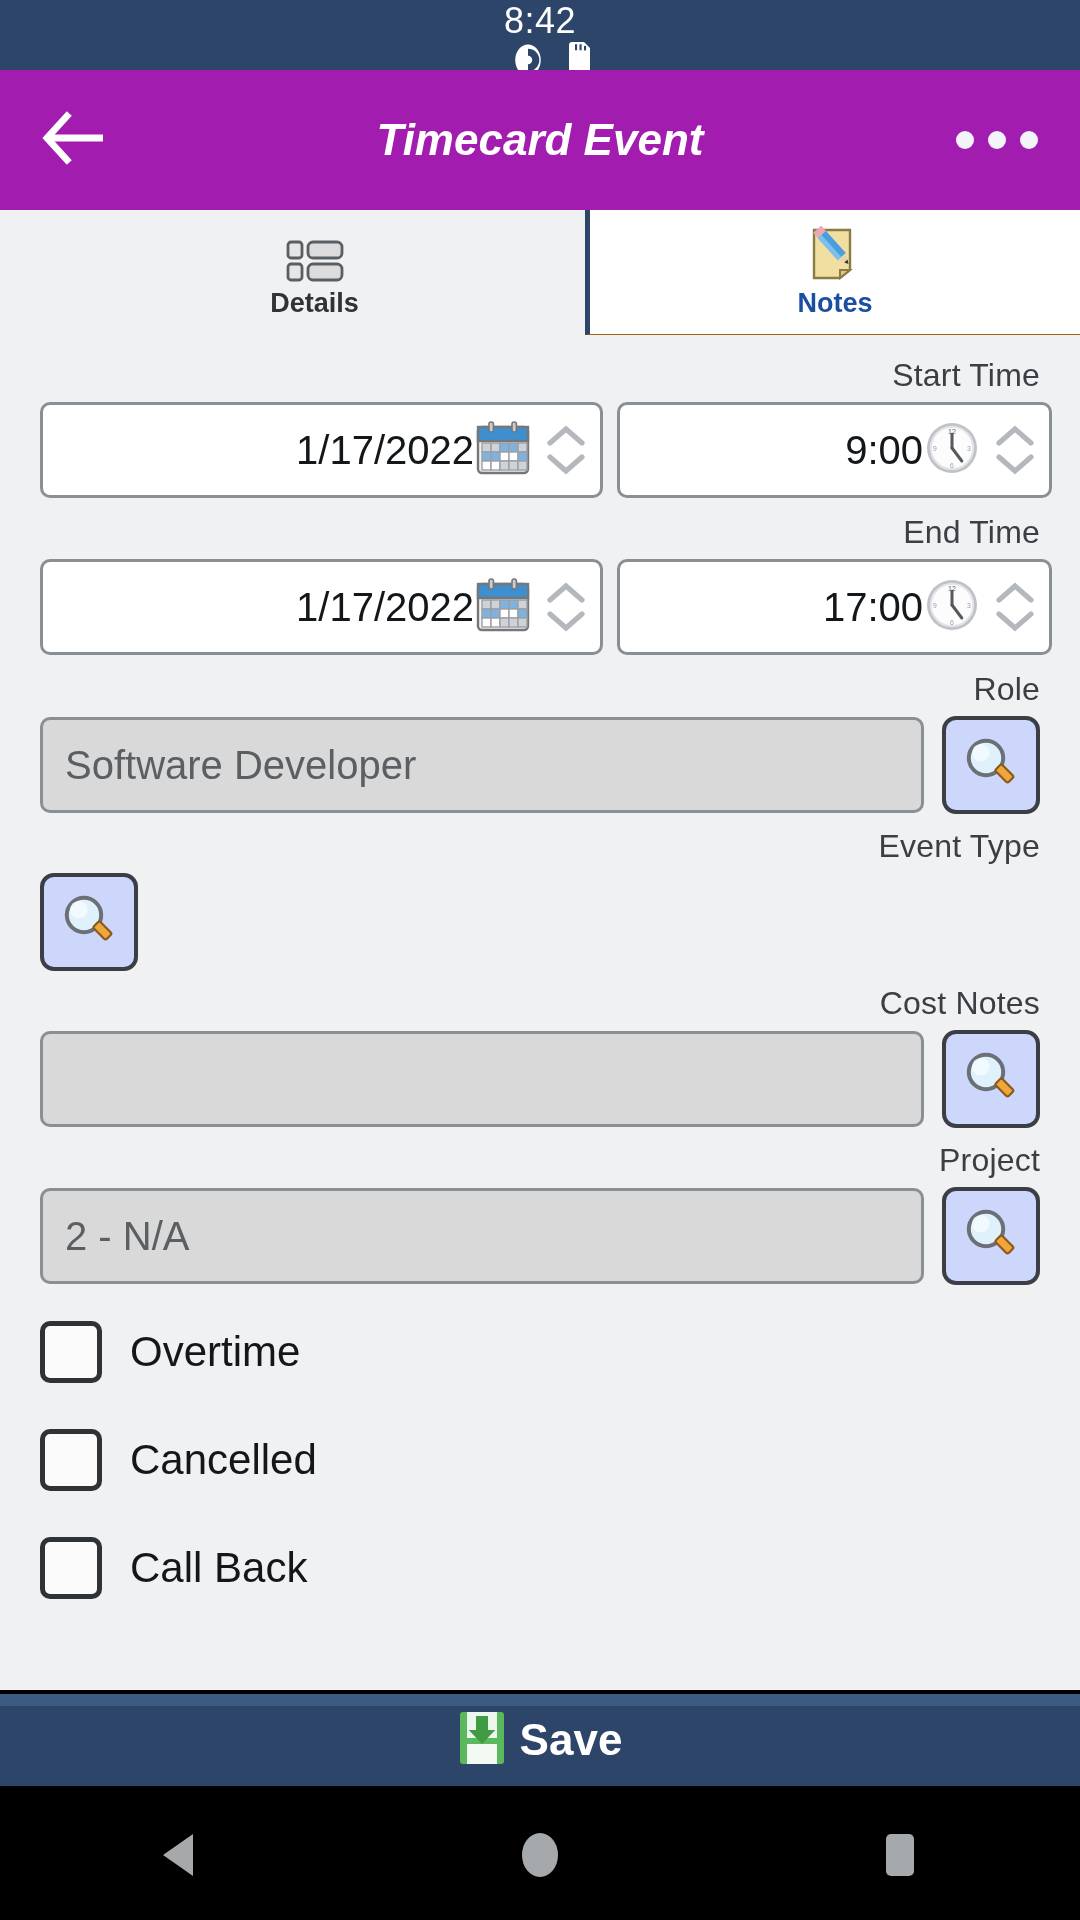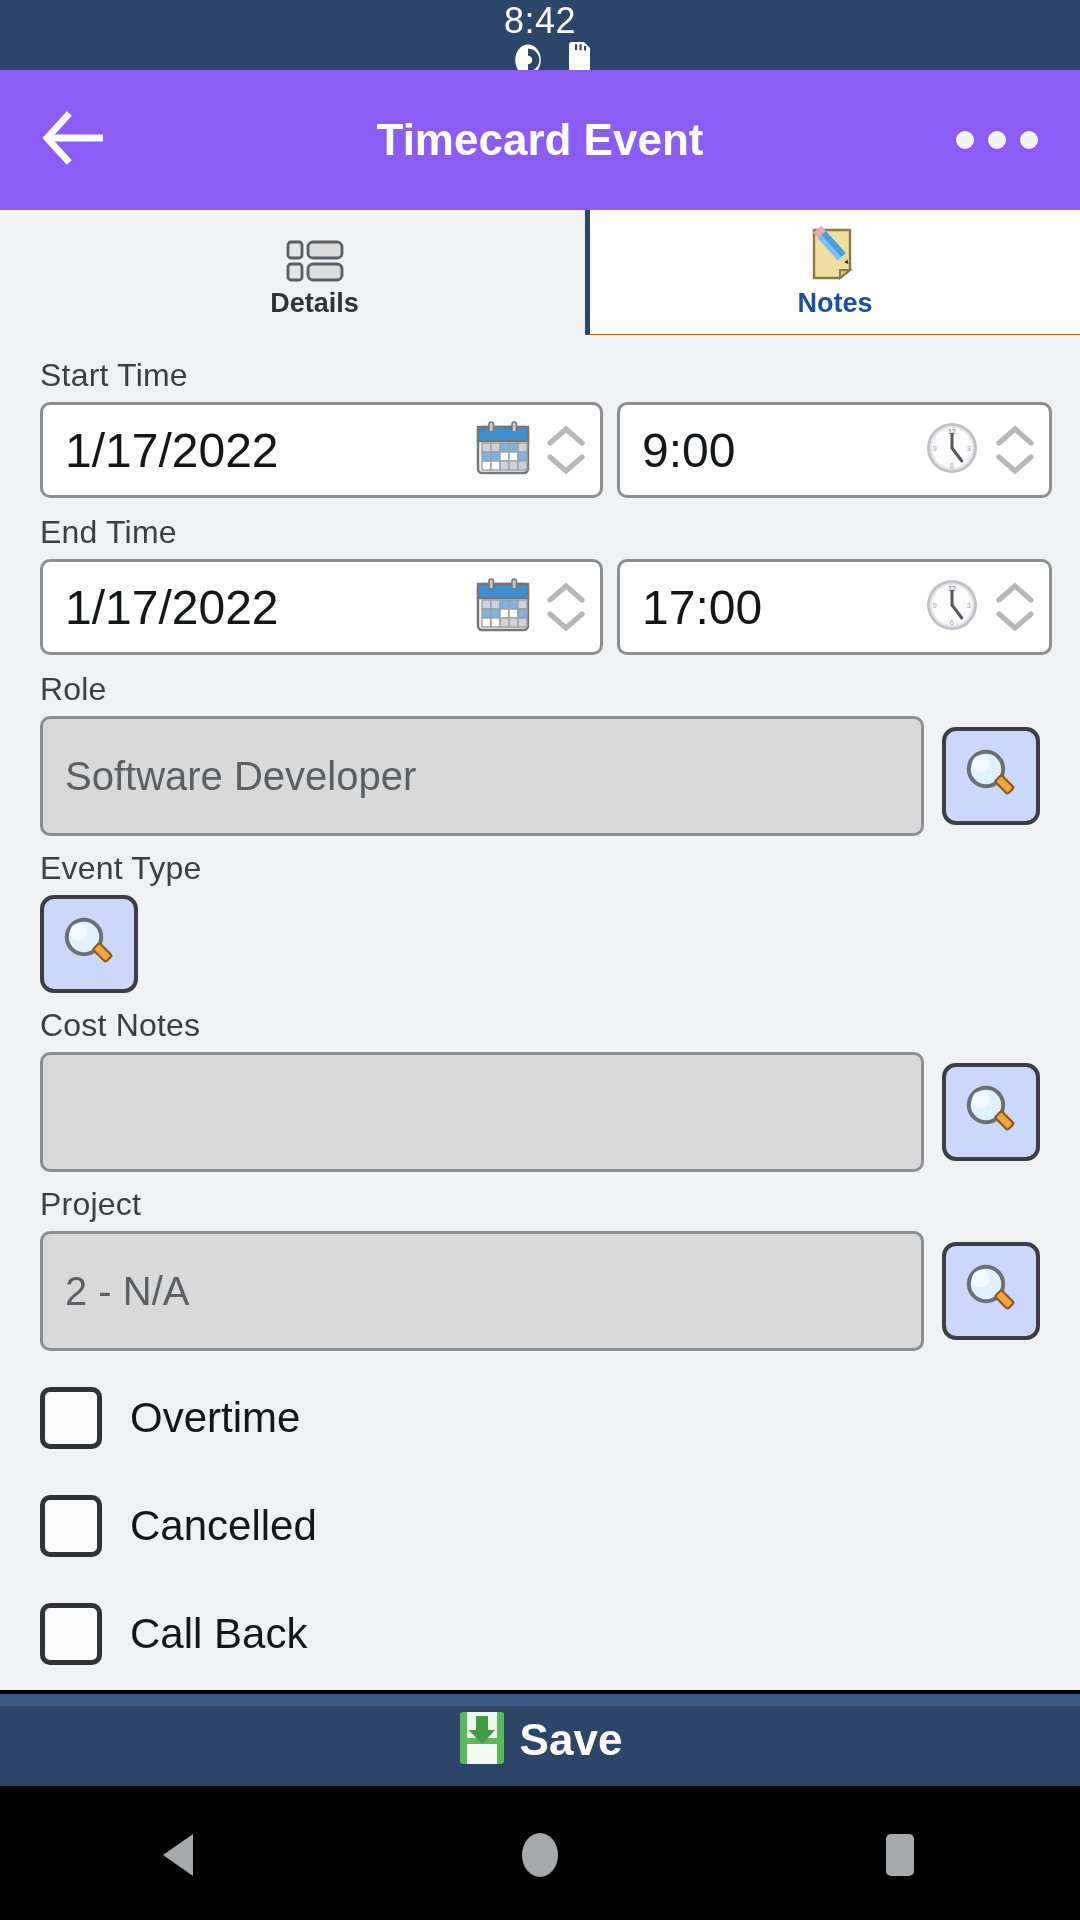--- a/index.html
+++ b/index.html
@@ -16,22 +16,22 @@
     height:70px; background:#2c4568; display:flex; align-items:center;
     padding:0 26px; color:#fff;flex-direction:column;
   }
   .status-time{ font-size:36px; letter-spacing:.5px; }
   .status-left-icons{ display:flex; align-items:center; gap:22px; margin-left:26px; }
   .status-right{ margin-left:auto; display:flex; align-items:center; gap:20px; }
   .ic-svg{ display:block; }
 
   
   .appbar{
-    height:140px; background:#8b5cf6; display:flex; align-items:center;
-    position:relative; padding:0 34px;
+    height:140px; background:#a21caf; display:flex; align-items:center;
+    position:relative; padding:0 34px;font-style:italic;
   }
   .back-btn{ width:80px; height:80px; display:flex; align-items:center; justify-content:center; }
   .appbar-title{
     position:absolute; left:0; right:0; text-align:center;
     color:#fff; font-size:44px; font-weight:bold; pointer-events:none;
   }
   .overflow-btn{ margin-left:auto; display:flex; gap:14px; align-items:center; padding:16px 8px; z-index:2; }
   .dot{ width:18px; height:18px; border-radius:50%; background:#f2f4f7; display:block; }
 
   
@@ -44,39 +44,39 @@
   .tab-notes{
     flex:1; background:#fff;
     border-left:5px solid #2c4568;
     border-bottom:1px solid #a16207;
   }
   .tab-label{ font-size:27px; font-weight:bold; color:#2f3336; }
   .tab-notes .tab-label{ color:#1b4fa0; }
   .tab-icon{ height:56px; display:flex; align-items:flex-end; justify-content:center; }
 
   
-  .form{ padding:22px 40px 0 40px; }
+  .form{ padding:22px 40px 0 40px;text-align:right; }
   .field-label{ font-size:32px; color:#3a3f44; margin-bottom:8px; letter-spacing:.2px; }
   .row{ display:flex; gap:14px; margin-bottom:16px; }
 
   .inputbox{
     background:#fff; border:3px solid #8a8f94; border-radius:10px;
     height:96px; display:flex; align-items:center; padding:0 10px 0 22px;
     flex:1; min-width:0;
   }
-  .inputbox .val{ font-size:48px; color:#14171a; flex:1; white-space:nowrap; overflow:hidden; }
+  .inputbox .val{ font-size:40px; color:#14171a; flex:1; white-space:nowrap; overflow:hidden; }
   .box-date{ width:563px; flex:none; }
   .box-time{ width:435px; flex:none; }
 
   .spin{ display:flex; flex-direction:column; align-items:center; justify-content:center; gap:6px; width:48px; margin-left:10px; }
 
   
   .lookup-row{ display:flex; align-items:center; gap:18px; margin-bottom:14px; }
   .lookup-input{
-    flex:1; height:120px; background:#d9d9d9; border:3px solid #8a8f94;
+    flex:1; height:96px; background:#d9d9d9; border:3px solid #8a8f94;
     border-radius:10px; display:flex; align-items:center; padding:16px 22px;
     font-size:40px; color:#5a5f64;
   }
   .lookup-btn{
     width:98px; height:98px; flex:none; background:#ccd7fb;
     border:4px solid #3b3f45; border-radius:14px;
     display:flex; align-items:center; justify-content:center;
   }
 
   

